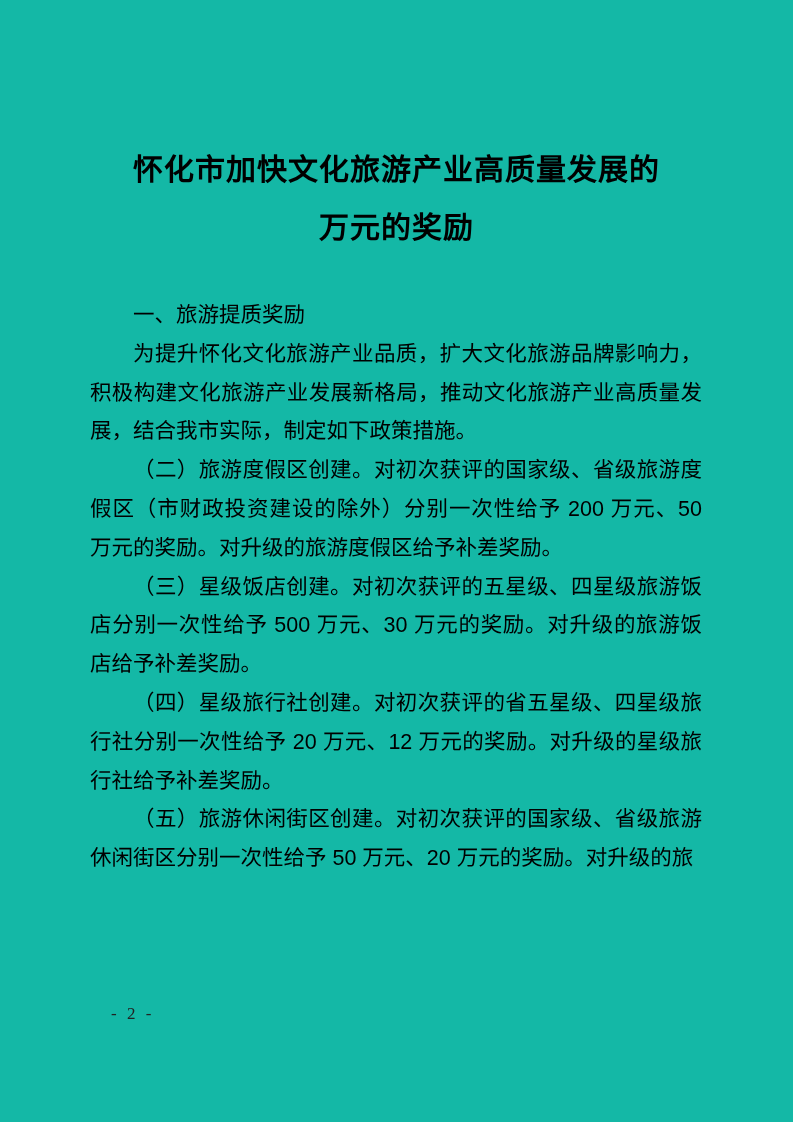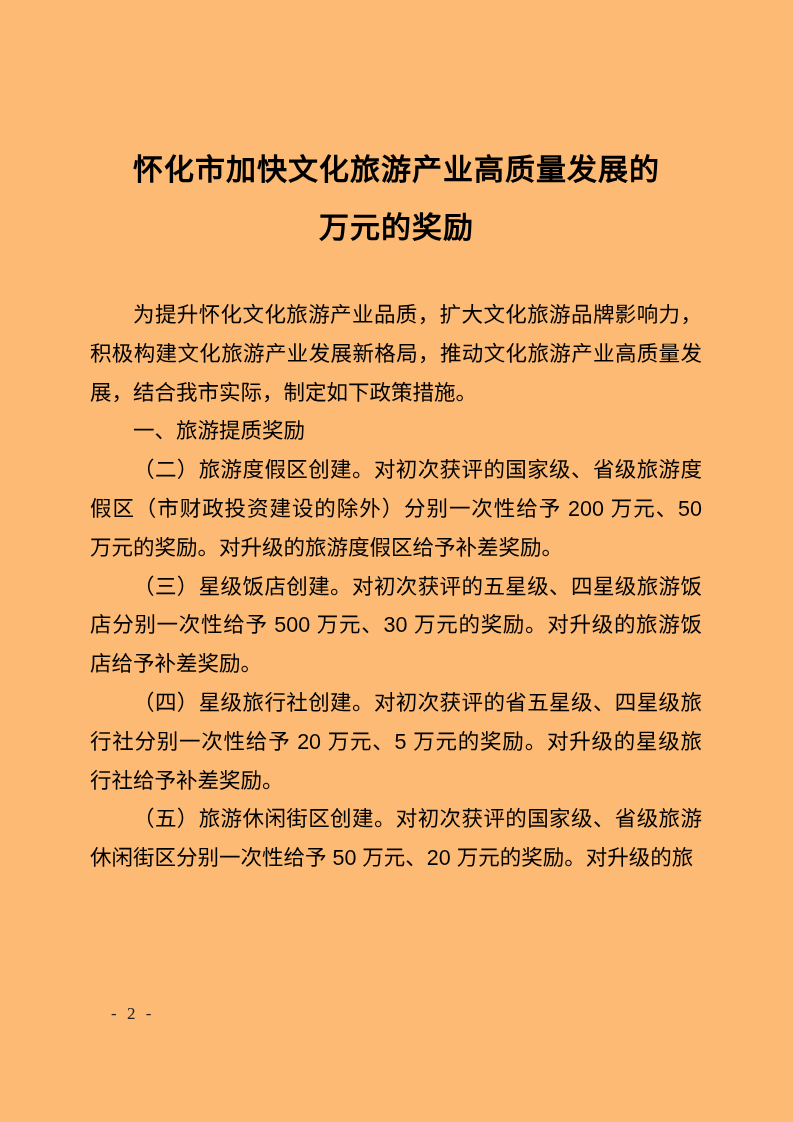--- a/index.html
+++ b/index.html
@@ -4,21 +4,21 @@
 <style>
   html, body {
     margin: 0;
     padding: 0;
     background: #ffffff;
   }
   .page {
     position: relative;
     width: 793px;
     height: 1122px;
-    background: #fdba74;
+    background: #14b8a6;
     color: #000000;
     font-family: "Liberation Sans", sans-serif;
     overflow: hidden;
   }
   .doc-title {
     position: absolute;
     top: 141px;
     left: 0;
     width: 100%;
     margin: 0;
@@ -60,23 +60,23 @@
 <body>
 
 <div class="page">
 
   <h1 class="doc-title">
     <span class="title-line">怀化市加快文化旅游产业高质量发展的</span>
     <span class="title-line">万元的奖励</span>
   </h1>
 
   <div class="doc-body">
+    <p>一、旅游提质奖励</p>
     <p>为提升怀化文化旅游产业品质，扩大文化旅游品牌影响力，积极构建文化旅游产业发展新格局，推动文化旅游产业高质量发展，结合我市实际，制定如下政策措施。</p>
-    <p>一、旅游提质奖励</p>
     <p>（二）旅游度假区创建。对初次获评的国家级、省级旅游度假区（市财政投资建设的除外）分别一次性给予 200 万元、50 万元的奖励。对升级的旅游度假区给予补差奖励。</p>
     <p>（三）星级饭店创建。对初次获评的五星级、四星级旅游饭店分别一次性给予 500 万元、30 万元的奖励。对升级的旅游饭店给予补差奖励。</p>
-    <p>（四）星级旅行社创建。对初次获评的省五星级、四星级旅行社分别一次性给予 20 万元、5 万元的奖励。对升级的星级旅行社给予补差奖励。</p>
+    <p>（四）星级旅行社创建。对初次获评的省五星级、四星级旅行社分别一次性给予 20 万元、12 万元的奖励。对升级的星级旅行社给予补差奖励。</p>
     <p>（五）旅游休闲街区创建。对初次获评的国家级、省级旅游休闲街区分别一次性给予 50 万元、20 万元的奖励。对升级的旅</p>
   </div>
 
   <div class="page-footer">- 2 -</div>
 
 </div>
 
 </body></html>

